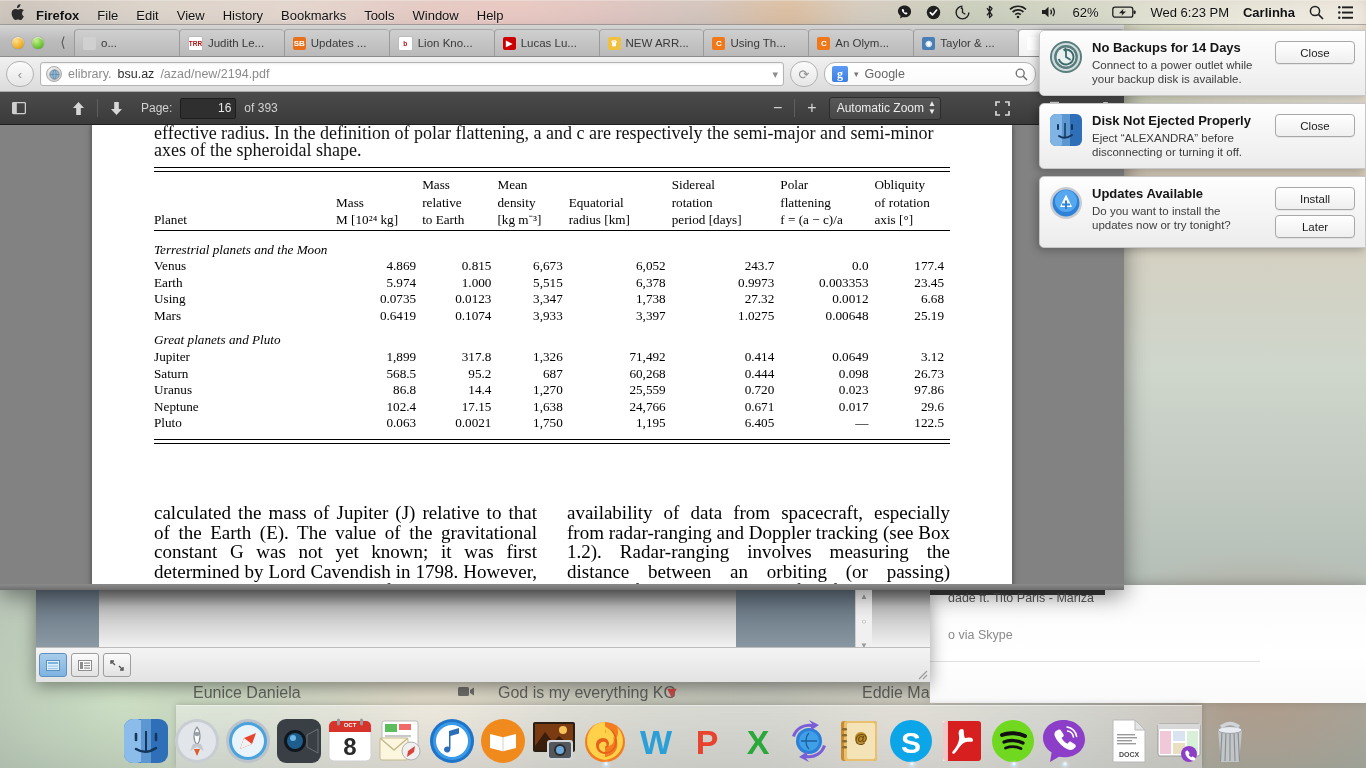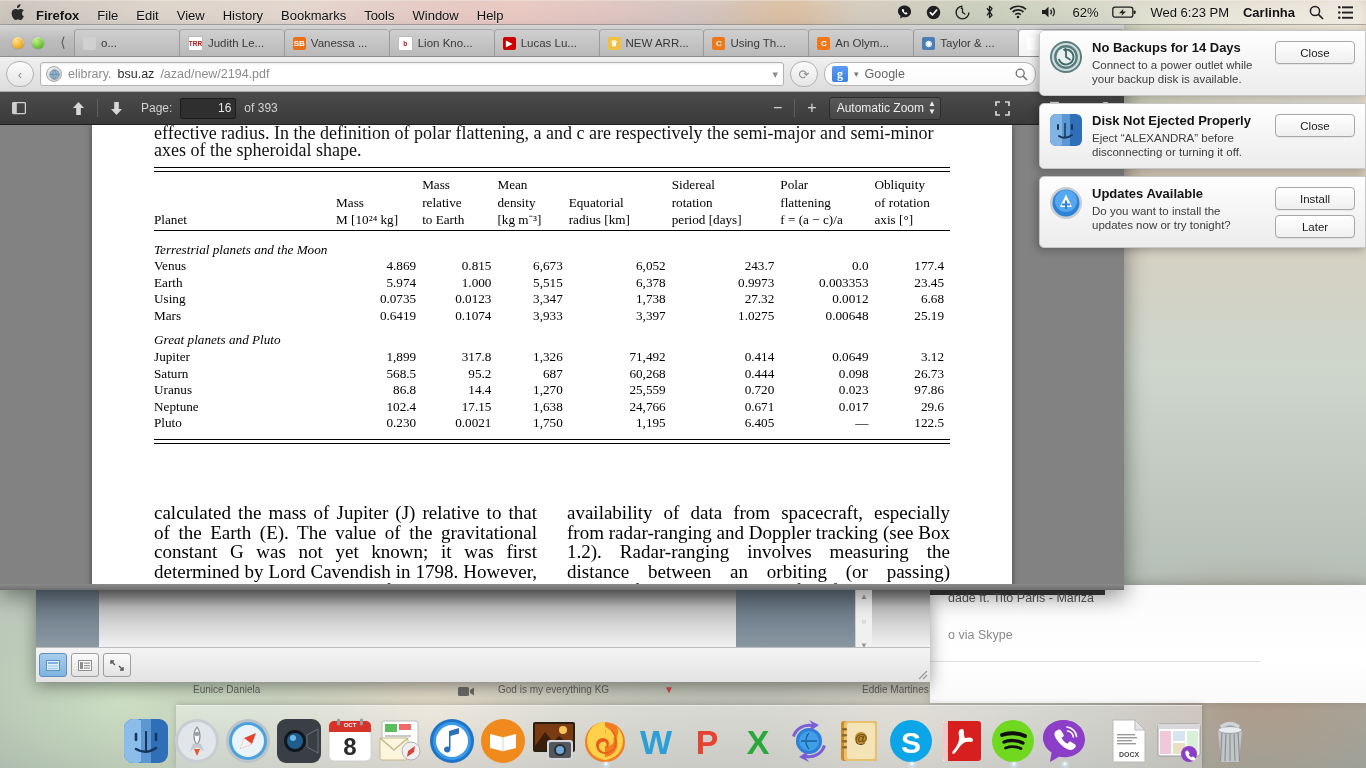--- a/index.html
+++ b/index.html
@@ -273,21 +273,21 @@
     position:absolute; left:-175px; top:0; width:350px; height:10px;
     background:#3b3b3b;
   }
   #skypewin .sk-line1{ position:absolute; left:18px; top:6px; }
   #skypewin .sk-line2{ position:absolute; left:18px; top:43px; color:#8a8a8a; }
   #skypewin .sk-divider{ position:absolute; left:0; top:76px; width:330px; height:1px; background:#e0e0e0;}
 
   
   #deskrow{
     position:absolute; left:0; top:684px; width:1366px; height:24px;
-    z-index: 8; color:#3b3b3b; font-size:10px;
+    z-index: 8; color:#3b3b3b; font-size:16px;
     opacity:.75;
   }
   #deskrow .n1{ position:absolute; left:193px; top:0; }
   #deskrow .n2{ position:absolute; left:498px; top:0;text-align:right; }
   #deskrow .n3{ position:absolute; left:862px; top:0; }
   #deskrow .cam1{ position:absolute; left:458px; top:2px; color:#4a4a4a;}
   #deskrow .cam2{ position:absolute; left:1105px; top:2px; color:#4a4a4a;}
   #deskrow .heart{ position:absolute; left:664px; top:0px; color:#cf2020;}
 
   
@@ -426,21 +426,21 @@
         <div class="tab">
           <span class="favicon" style="background: rgb(208, 208, 208);"></span>
           <span class="tlabel">o...</span>
         </div>
         <div class="tab">
           <span class="favicon" style="background: rgb(255, 255, 255); color: rgb(176, 20, 20); border: 1px solid rgb(187, 187, 187); font-size: 6.5px;">TRR</span>
           <span class="tlabel">Judith Le...</span>
         </div>
         <div class="tab">
           <span class="favicon" style="background: rgb(232, 112, 26);">SB</span>
-          <span class="tlabel">Vanessa ...</span>
+          <span class="tlabel">Updates ...</span>
         </div>
         <div class="tab">
           <span class="favicon" style="background: rgb(255, 255, 255); color: rgb(176, 20, 20); border: 1px solid rgb(187, 187, 187); font-size: 6.5px;">b</span>
           <span class="tlabel">Lion Kno...</span>
         </div>
         <div class="tab">
           <span class="favicon" style="background: rgb(204, 0, 0);">▶</span>
           <span class="tlabel">Lucas Lu...</span>
         </div>
         <div class="tab">
@@ -707,21 +707,21 @@
                 <td class="num">102.4</td>
                 <td class="num">17.15</td>
                 <td class="num">1,638</td>
                 <td class="num">24,766</td>
                 <td class="num">0.671</td>
                 <td class="num">0.017</td>
                 <td class="num">29.6</td>
               </tr>
               <tr>
                 <td class="name">Pluto</td>
-                <td class="num">0.230</td>
+                <td class="num">0.063</td>
                 <td class="num">0.0021</td>
                 <td class="num">1,750</td>
                 <td class="num">1,195</td>
                 <td class="num">6.405</td>
                 <td class="num">—</td>
                 <td class="num">122.5</td>
               </tr>
               <tr>
                 <td colspan="8" style="height: 7px;"></td>
               </tr>

